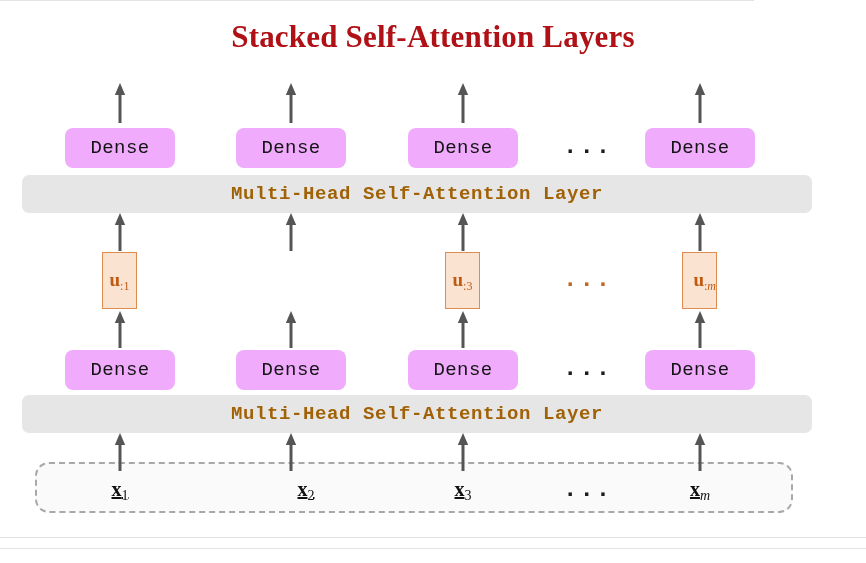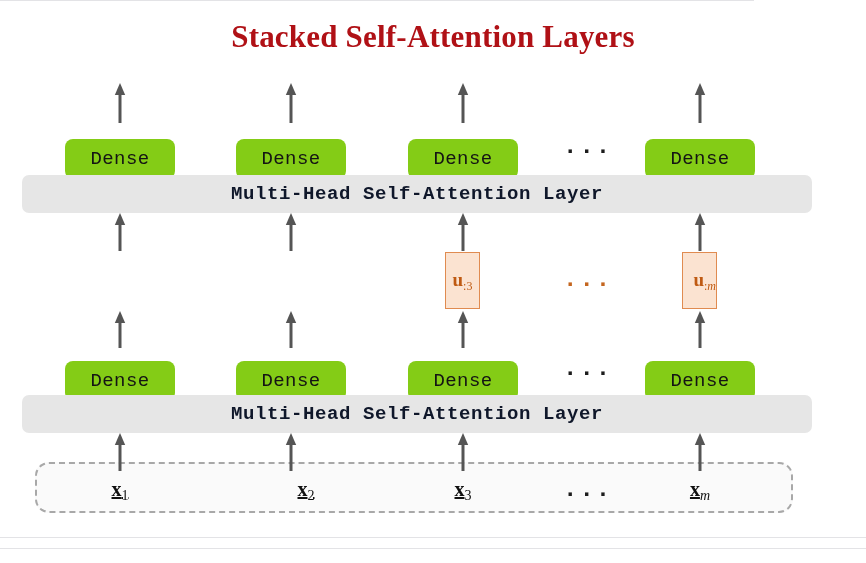--- a/index.html
+++ b/index.html
@@ -45,38 +45,37 @@
     background: #e6e6e6;
     border-radius: 7px;
     display: flex;
     align-items: center;
     justify-content: center;
   }
   .attn-bar .attn-label {
     font-family: "Liberation Mono", "DejaVu Sans Mono", monospace;
     font-weight: bold;
     font-size: 19px;
-    color: #0f172a;
+    color: #a16207;
     letter-spacing: 0.6px;
     white-space: nowrap;
   }
   #attn-bar-top   { top: 174px; }
   #attn-bar-bot   { top: 394px; }
 
   
   .dense-box {
     position: absolute;
     width: 110px;
     height: 40px;
-    background: #84cc16;
+    background: #f0abfc;
     border-radius: 8px;
     display: flex;
     align-items: center;
     justify-content: center;
-    margin-top: 11px;
   }
   .dense-box .dense-label {
     font-family: "Liberation Mono", "DejaVu Sans Mono", monospace;
     font-size: 19px;
     color: #141414;
     letter-spacing: 0.4px;
   }
 
   
   .ellipsis-dark {
@@ -245,20 +244,25 @@
         <path d="M7 0 L12.2 12 L1.8 12 Z" fill="#555555"></path>
       </svg>
   </div>
   <div class="arrow" style="left:700px; top:212px; height:38px;">
     <svg width="14" height="38" viewBox="0 0 14 38">
         <path d="M7 38 L7 9" stroke="#555555" stroke-width="3" fill="none"></path>
         <path d="M7 0 L12.2 12 L1.8 12 Z" fill="#555555"></path>
       </svg>
   </div>
 
+  <div class="u-box" style="left:102px; top:251px;">
+    <span class="u-label">
+      <span class="mainsym">u</span><span class="sub">:1</span>
+    </span>
+  </div>
   <div class="u-box" style="left:445px; top:251px;">
     <span class="u-label">
       <span class="mainsym">u</span><span class="sub">:3</span>
     </span>
   </div>
   <div class="ellipsis-orange" style="left:563px; top:272px;">···</div>
   <div class="u-box" style="left:682px; top:251px;justify-content:flex-end;">
     <span class="u-label">
       <span class="mainsym">u</span><span class="sub">:</span><span class="sub-ital">m</span>
     </span>

